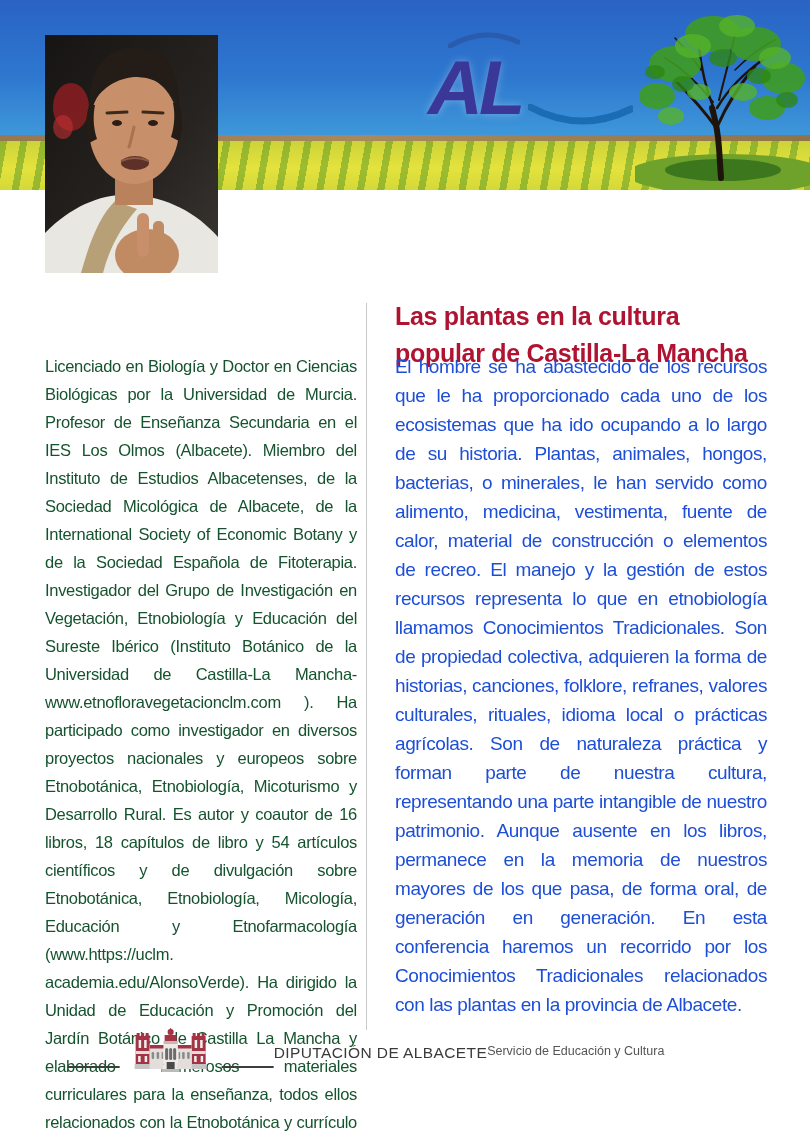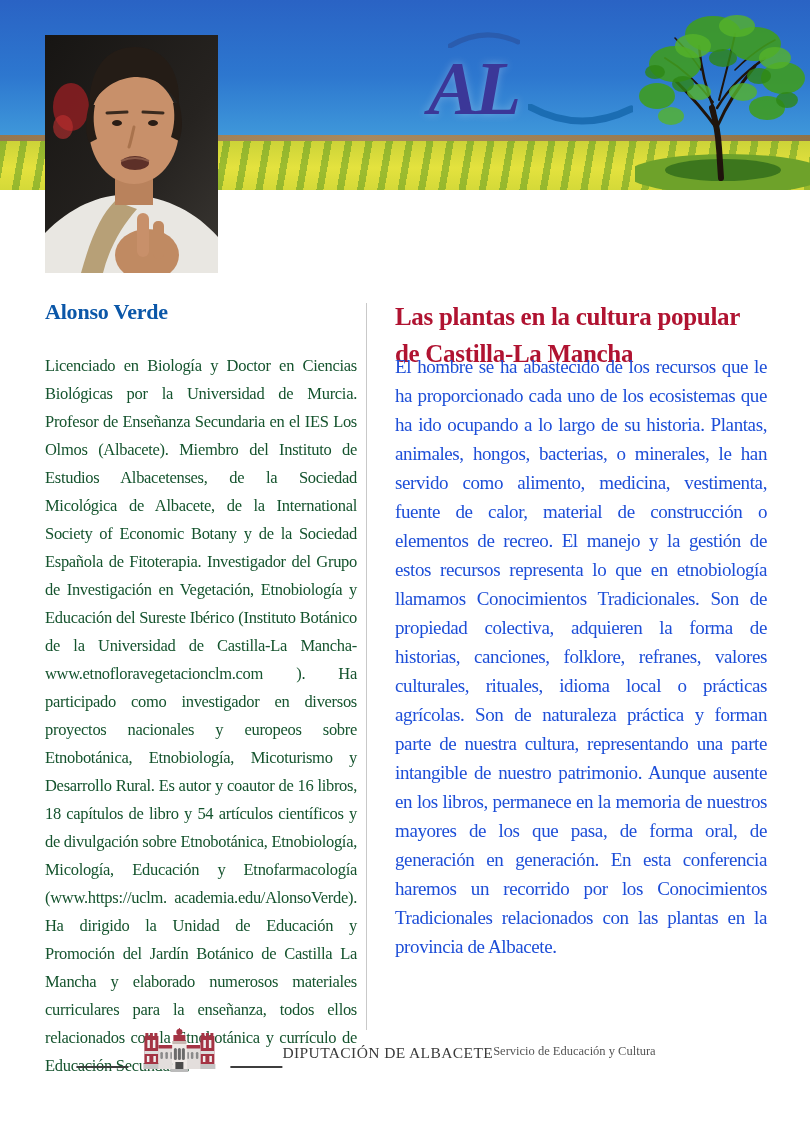--- a/index.html
+++ b/index.html
@@ -1,19 +1,19 @@
 <!DOCTYPE html>
 <html><head>
 <meta charset="utf-8">
 <style>
   html,body { margin:0; padding:0; background:#ffffff; }
   .page {
     position:relative; width:810px; height:1139px; margin:0 auto;
     background:#ffffff; overflow:hidden;
-    font-family:Liberation Serif, serif;
+    font-family:Liberation Sans, sans-serif;
   }
 
   
   .banner { position:absolute; left:0; top:0; width:810px; height:190px; overflow:hidden; }
   .sky {
     position:absolute; left:0; top:0; width:100%; height:137px;
     background:linear-gradient(180deg,#2a63c4 0%,#2d77cf 55%,#3f98da 100%);
   }
   .horizon {
     position:absolute; left:0; top:135px; width:100%; height:7px;
@@ -164,21 +164,20 @@
       <ellipse cx="108" cy="88" rx="5" ry="3" fill="#2a1d15"></ellipse>
       <path d="M89,92 C87,100 86,106 84,112" stroke="#a9734d" stroke-width="3" fill="none" stroke-linecap="round"></path>
       <ellipse cx="90" cy="128" rx="14" ry="7" fill="#5d3028"></ellipse>
       <path d="M76,126 C85,122 95,122 104,126" stroke="#8a5a48" stroke-width="2" fill="none"></path>
       <ellipse cx="102" cy="220" rx="32" ry="26" fill="#c08a62"></ellipse>
       <rect x="92" y="178" width="12" height="44" rx="6" fill="#c8906a"></rect>
       <rect x="108" y="186" width="11" height="38" rx="5" fill="#c08a62"></rect>
     </svg>
   </div>
 
-  <div class="speaker-name">Alonso Verde</div>
   <div class="speaker-bio">Licenciado en Biología y Doctor en Ciencias Biológicas por la Universidad de Murcia. Profesor de Enseñanza Secundaria en el IES Los Olmos (Albacete). Miembro del Instituto de Estudios Albacetenses, de la Sociedad Micológica de Albacete, de la International Society of Economic Botany y de la Sociedad Española de Fitoterapia.  Investigador del Grupo de Investigación en Vegetación, Etnobiología y Educación del Sureste Ibérico (Instituto Botánico de la Universidad de Castilla-La Mancha- www.etnofloravegetacionclm.com ). Ha participado como investigador en diversos proyectos nacionales y europeos sobre Etnobotánica, Etnobiología, Micoturismo y Desarrollo Rural. Es autor y coautor de 16 libros, 18 capítulos de libro y 54 artículos científicos y de divulgación sobre Etnobotánica, Etnobiología, Micología, Educación y Etnofarmacología (www.https://uclm. academia.edu/AlonsoVerde). Ha dirigido la Unidad de Educación y Promoción del Jardín Botánico de Castilla La Mancha y elaborado numerosos materiales curriculares para la enseñanza, todos ellos relacionados con la Etnobotánica y currículo de Educación Secundaria.</div>
 
   <div class="divider"></div>
 
   <div class="lecture-title">Las plantas en la cultura popular de Castilla-La Mancha</div>
   <div class="lecture-abstract">El hombre se ha abastecido de los recursos que le ha proporcionado cada uno de los ecosistemas que ha ido ocupando a lo largo de su historia. Plantas, animales, hongos, bacterias, o minerales, le han servido como alimento, medicina, vestimenta, fuente de calor, material de construcción o elementos de recreo. El manejo y la gestión de estos recursos representa lo que en etnobiología llamamos Conocimientos Tradicionales. Son de propiedad colectiva, adquieren la forma de historias, canciones, folklore, refranes, valores culturales, rituales, idioma local o prácticas agrícolas. Son de naturaleza práctica y forman parte de nuestra cultura, representando una parte intangible de nuestro patrimonio. Aunque ausente en los libros, permanece en la memoria de nuestros mayores de los que pasa, de forma oral, de generación en generación. En esta conferencia haremos un recorrido por los Conocimientos Tradicionales relacionados con las plantas en la provincia de Albacete.</div>
 
   <div class="footer">
     <div class="emblem-row">
       <div class="rule"></div>

